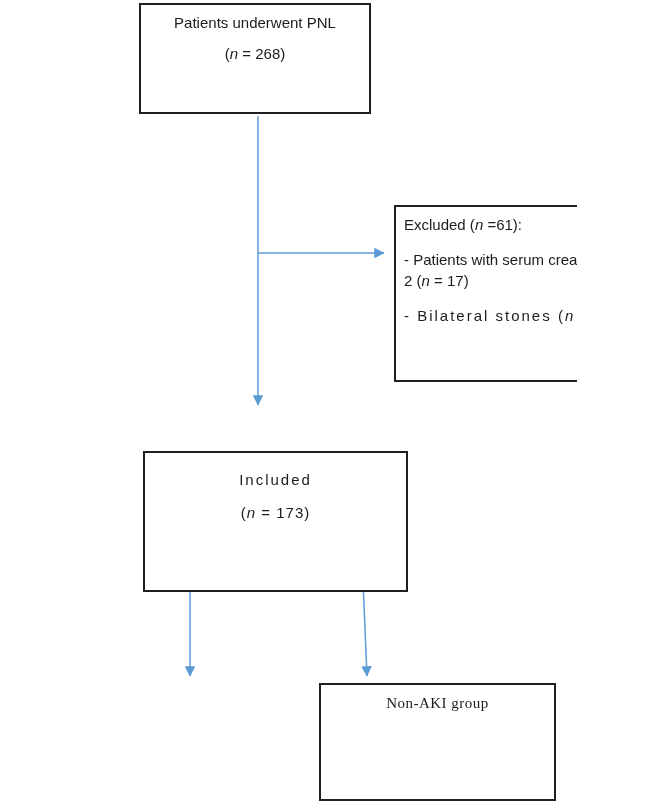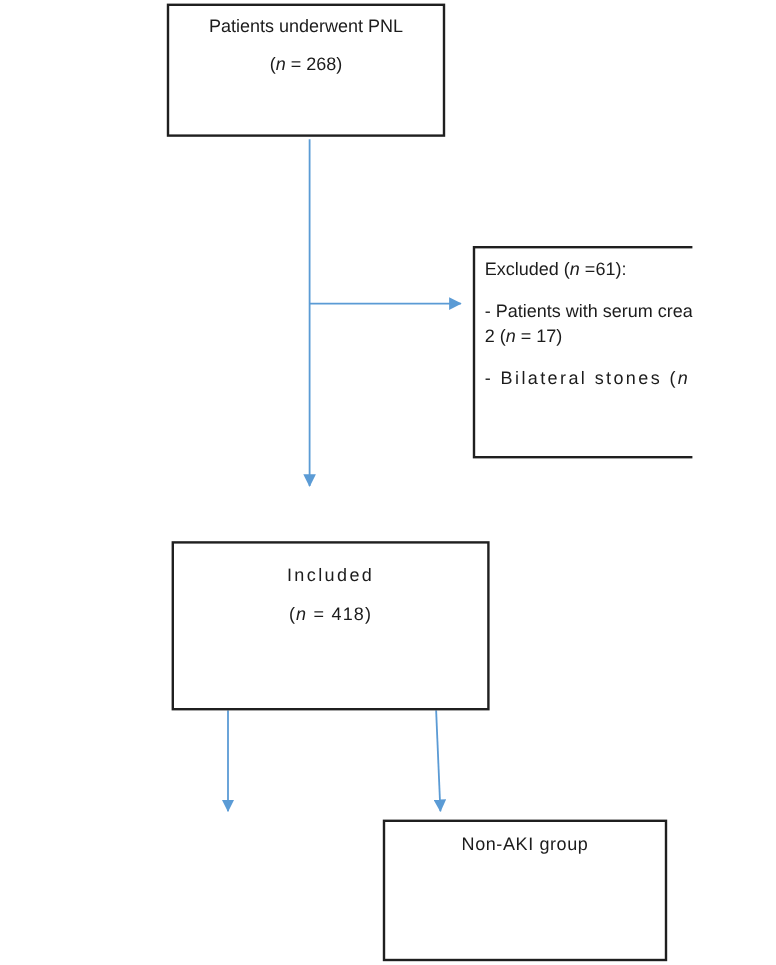--- a/index.html
+++ b/index.html
@@ -35,21 +35,21 @@
   .top-box    { left:139px; top:3px;   width:232px; height:111px; padding-top:9px; }
   .top-box p  { line-height:18px; margin-bottom:13px; }
   
   .excl-box   { left:394px; top:205px; width:249px; height:177px; padding:7px 8px 0 8px; text-align:left; }
   .excl-box p { line-height:21px; margin-bottom:14px; }
   
   .inc-box    { left:143px; top:415px; width:265px; height:141px; padding-top:17px;margin-top:36px; }
   .inc-box p  { line-height:20px; margin-bottom:13px; }
   
   .aki-box    { left:2px;   top:683px; width:235px; height:118px; padding-top:9px; }
-  .nak-box    { left:319px; top:683px; width:237px; height:118px; padding-top:9px; }
+  .nak-box    { left:319px; top:683px; width:237px; height:118px; padding-top:9px;font-family:Liberation Serif, serif; }
   .aki-box p, .nak-box p { line-height:19px; margin-bottom:12px; }
   
   .ls2 { letter-spacing: 2px; }
   .ls1 { letter-spacing: 1px; }
   .ls05 { letter-spacing: 0.5px; }
   .n { font-style: italic; }
 </style>
 </head>
 <body>
 
@@ -73,21 +73,21 @@
   </div>
 
   <div class="box excl-box">
     <p><span>Excluded (</span><span class="n">n</span><span> =61):</span></p>
     <p><span>- Patients with serum creatinine &gt; 2 (</span><span class="n">n</span><span> = 17)</span></p>
     <p class="ls2"><span>- Bilateral stones (</span><span class="n">n</span><span> =25)</span></p>
   </div>
 
   <div class="box inc-box c">
     <p class="ls2"><span>Included</span></p>
-    <p class="ls1"><span>(</span><span class="n">n</span><span> = 418)</span></p>
+    <p class="ls1"><span>(</span><span class="n">n</span><span> = 173)</span></p>
   </div>
 
 
   <div class="box nak-box c">
     <p class="ls05"><span>Non-AKI group</span></p>
   </div>
 
 </div>
 
 </body></html>

